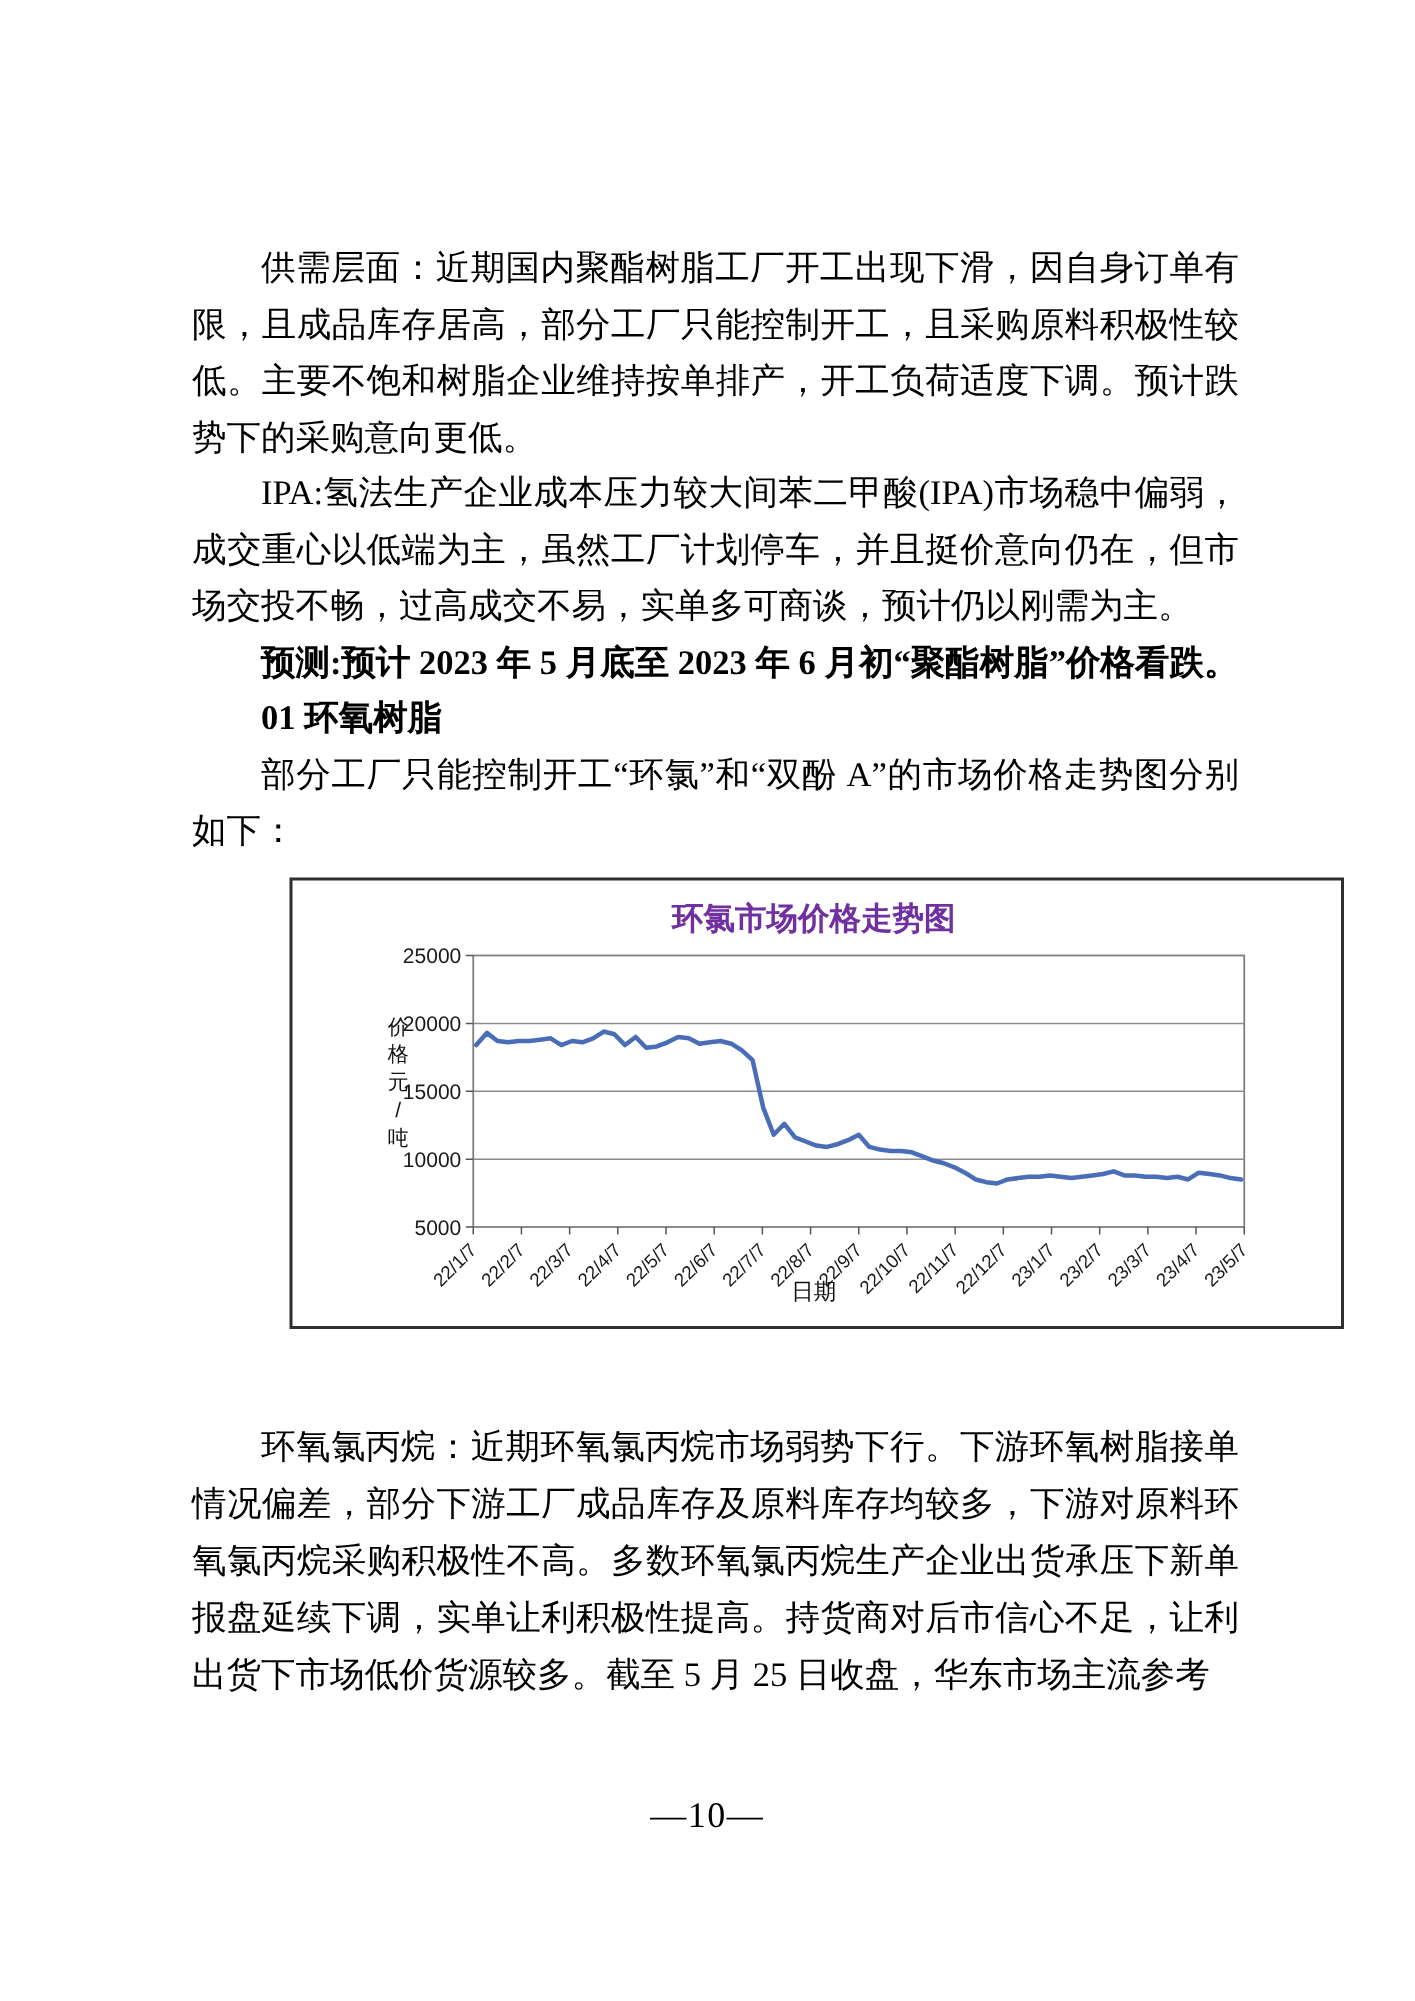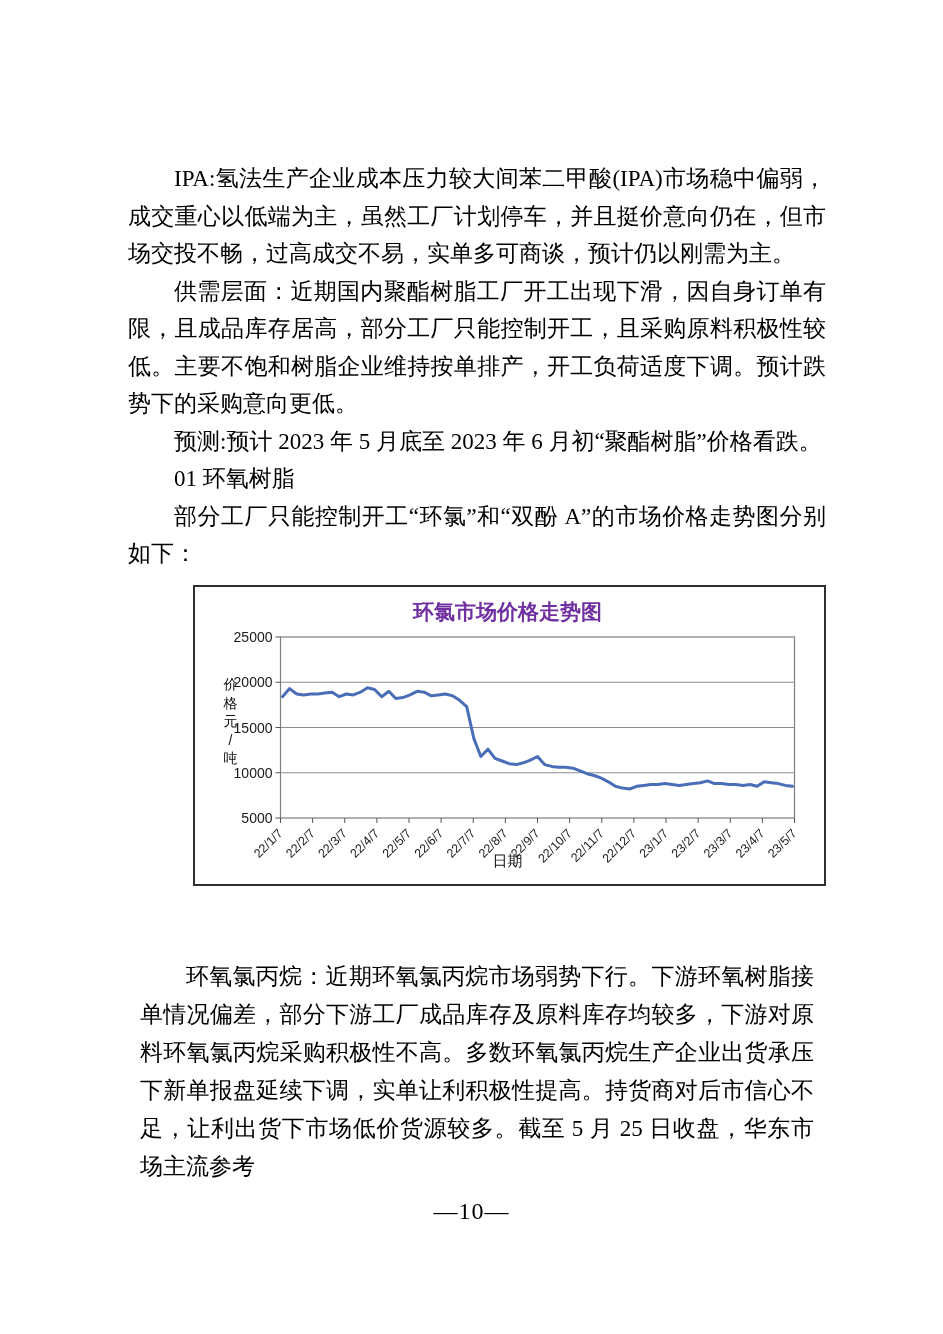--- a/index.html
+++ b/index.html
@@ -6,42 +6,42 @@
   body{
     width:943px;height:1334px;position:relative;background:#ffffff;color:#000;
     font-family:"Liberation Serif","DejaVu Serif",serif;
     overflow:hidden;
   }
   .text-block{
     position:absolute;left:128px;top:160px;width:698px;
     font-size:23px;line-height:37.5px;text-align:justify;
   }
   .text-block p{margin:0;text-indent:46px;}
-  .bold{font-weight:normal;}
+  .bold{font-weight:bold;}
   .chart-box{
-    position:absolute;left:193px;top:585px;width:633px;height:301px;
+    position:absolute;left:193px;top:585px;width:703px;height:301px;
     border:2px solid #2f2f2f;box-sizing:border-box;background:#fff;
   }
   .chart-box svg{width:100%;height:100%;display:block;}
   .epoxy-block{
     position:absolute;left:128px;top:946px;width:698px;
     font-size:23px;line-height:38px;text-align:justify;
   }
-  .epoxy-block p{margin:12px;text-indent:46px;}
+  .epoxy-block p{margin:0;text-indent:46px;}
   .page-num{
     position:absolute;left:0;top:1198px;width:943px;text-align:center;
     font-size:24px;letter-spacing:1px;
   }
 </style>
 </head>
 <body>
 
 <div class="text-block">
+  <p>供需层面：近期国内聚酯树脂工厂开工出现下滑，因自身订单有限，且成品库存居高，部分工厂只能控制开工，且采购原料积极性较低。主要不饱和树脂企业维持按单排产，开工负荷适度下调。预计跌势下的采购意向更低。</p>
   <p>IPA:氢法生产企业成本压力较大间苯二甲酸(IPA)市场稳中偏弱，成交重心以低端为主，虽然工厂计划停车，并且挺价意向仍在，但市场交投不畅，过高成交不易，实单多可商谈，预计仍以刚需为主。</p>
-  <p>供需层面：近期国内聚酯树脂工厂开工出现下滑，因自身订单有限，且成品库存居高，部分工厂只能控制开工，且采购原料积极性较低。主要不饱和树脂企业维持按单排产，开工负荷适度下调。预计跌势下的采购意向更低。</p>
   <p class="bold">预测:预计 2023 年 5 月底至 2023 年 6 月初“聚酯树脂”价格看跌。</p>
   <p class="bold">01 环氧树脂</p>
   <p>部分工厂只能控制开工“环氯”和“双酚 A”的市场价格走势图分别如下：</p>
 </div>
 
 <div class="chart-box">
   <svg id="chart-svg" viewBox="0 0 604 297">
       <text x="300" y="32" text-anchor="middle" font-size="21" font-weight="bold" fill="#7030A0" font-family="&quot;Liberation Sans&quot;,&quot;DejaVu Sans&quot;,sans-serif">环氯市场价格走势图</text>
       <rect x="73" y="50" width="514" height="181" fill="none" stroke="#7f7f7f" stroke-width="1.2"></rect>
       <line x1="68" y1="50" x2="73" y2="50" stroke="#555" stroke-width="1"></line>

